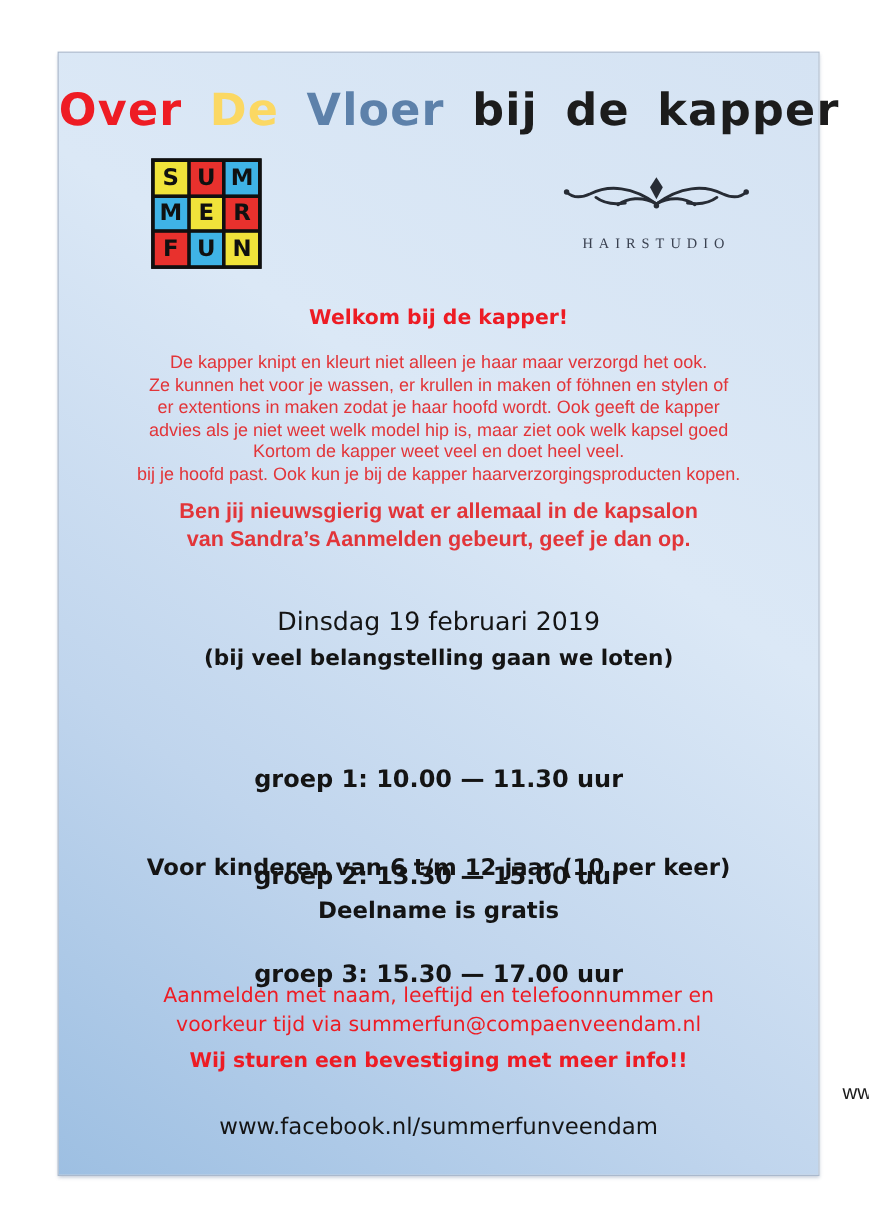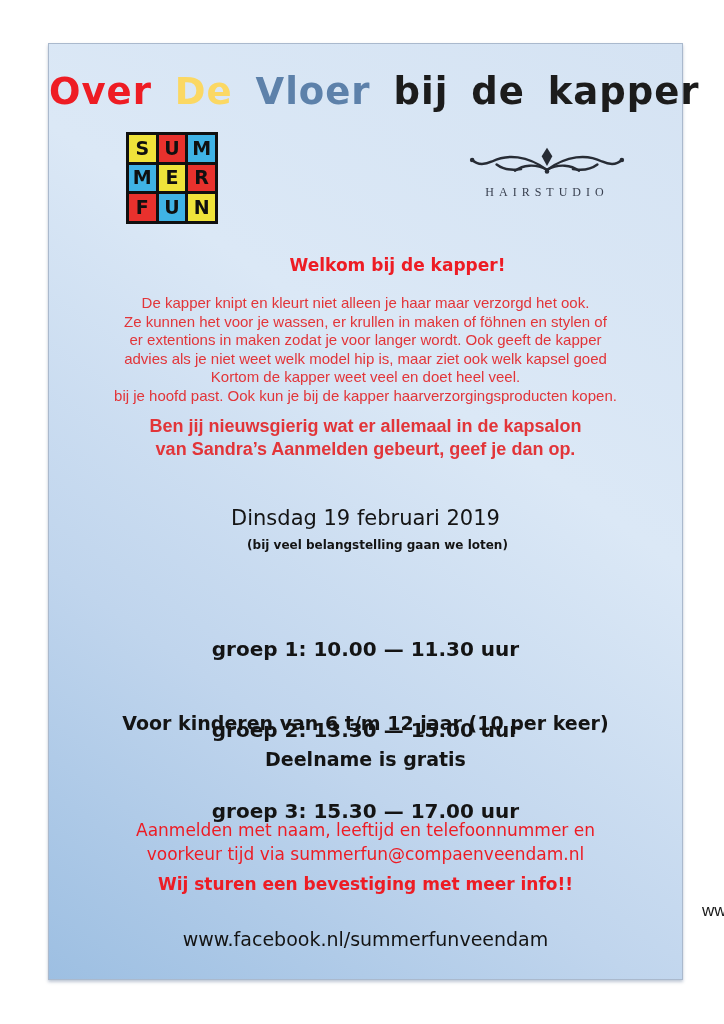--- a/index.html
+++ b/index.html
@@ -23,29 +23,29 @@
     position:absolute;left:77px;top:88px;width:92px;height:92px;
     display:grid;grid-template-columns:repeat(3,1fr);grid-template-rows:repeat(3,1fr);
     gap:3px;background:#101010;border:3px solid #101010;box-sizing:border-box;
   }
   .sf-cell{display:flex;align-items:center;justify-content:center;
     font-weight:bold;font-size:19px;color:#101010;line-height:1;}
   
   .sandra{position:absolute;left:398px;top:100px;width:200px;text-align:center;}
   .sandra .flourish{display:block;margin:0 auto 2px auto;}
   .sandra .name{font-family:"Liberation Serif",serif;font-size:25px;letter-spacing:1px;color:#272c35;line-height:1.1;}
-  .sandra .sub{font-family:"Liberation Serif",serif;font-size:12px;letter-spacing:5px;color:#3a4150;margin-top:3px;}
+  .sandra .sub{font-family:"Liberation Serif",serif;font-size:12px;letter-spacing:5px;color:#3a4150;margin-top:14px;}
   
-  .welkom{top:211px;font-weight:bold;font-size:17px;padding-left:32px;}
+  .welkom{top:211px;font-weight:bold;font-size:17px;}
   
   .intro{top:250px;font-family:"Liberation Sans",sans-serif;font-size:15px;line-height:18.6px;}
   .callout{top:371px;font-family:"Liberation Sans",sans-serif;font-weight:bold;font-size:18px;line-height:23px;}
   
   .date-heading{top:462px;font-weight:normal;font-size:21px;color:#141414;}
-  .date-note{top:494px;font-weight:bold;font-size:12px;color:#141414;margin-left:12px;}
+  .date-note{top:494px;font-weight:bold;font-size:18px;color:#141414;}
   
   .groups{top:538px;color:#141414;}
   .groups .inner{display:inline-block;text-align:left;font-weight:bold;font-size:20px;line-height:27px;white-space:pre;}
   
   .audience{top:668px;font-weight:bold;font-size:19px;color:#141414;}
   .free{top:704px;font-weight:bold;font-size:19px;color:#141414;}
   
   .signup{top:774px;font-size:17px;line-height:24px;}
   .confirmation{top:830px;font-weight:bold;font-size:17px;}
   .facebook{top:884px;font-size:19px;color:#141414;}
@@ -95,21 +95,21 @@
       </g>
     </svg>
     <div class="sub">HAIRSTUDIO</div>
   </div>
 
   <div class="abs welkom" style="color: rgb(237, 28, 36);">Welkom bij de kapper!</div>
 
   <div class="abs intro" style="color: rgb(226, 53, 57);">
     <div>De kapper knipt en kleurt niet alleen je haar maar verzorgd het ook.</div>
     <div>Ze kunnen het voor je wassen, er krullen in maken of föhnen en stylen of</div>
-    <div>er extentions in maken zodat je voor langer wordt. Ook geeft de kapper</div>
+    <div>er extentions in maken zodat je haar hoofd wordt. Ook geeft de kapper</div>
     <div>advies als je niet weet welk model hip is, maar ziet ook welk kapsel goed</div>
     <div>Kortom de kapper weet veel en doet heel veel.</div>
     <div>bij je hoofd past. Ook kun je bij de kapper haarverzorgingsproducten kopen.</div>
   </div>
 
   <div class="abs callout" style="color: rgb(226, 53, 57);">
     <div>Ben jij nieuwsgierig wat er allemaal in de kapsalon</div>
     <div>van Sandra’s Aanmelden gebeurt, geef je dan op.</div>
   </div>
 

